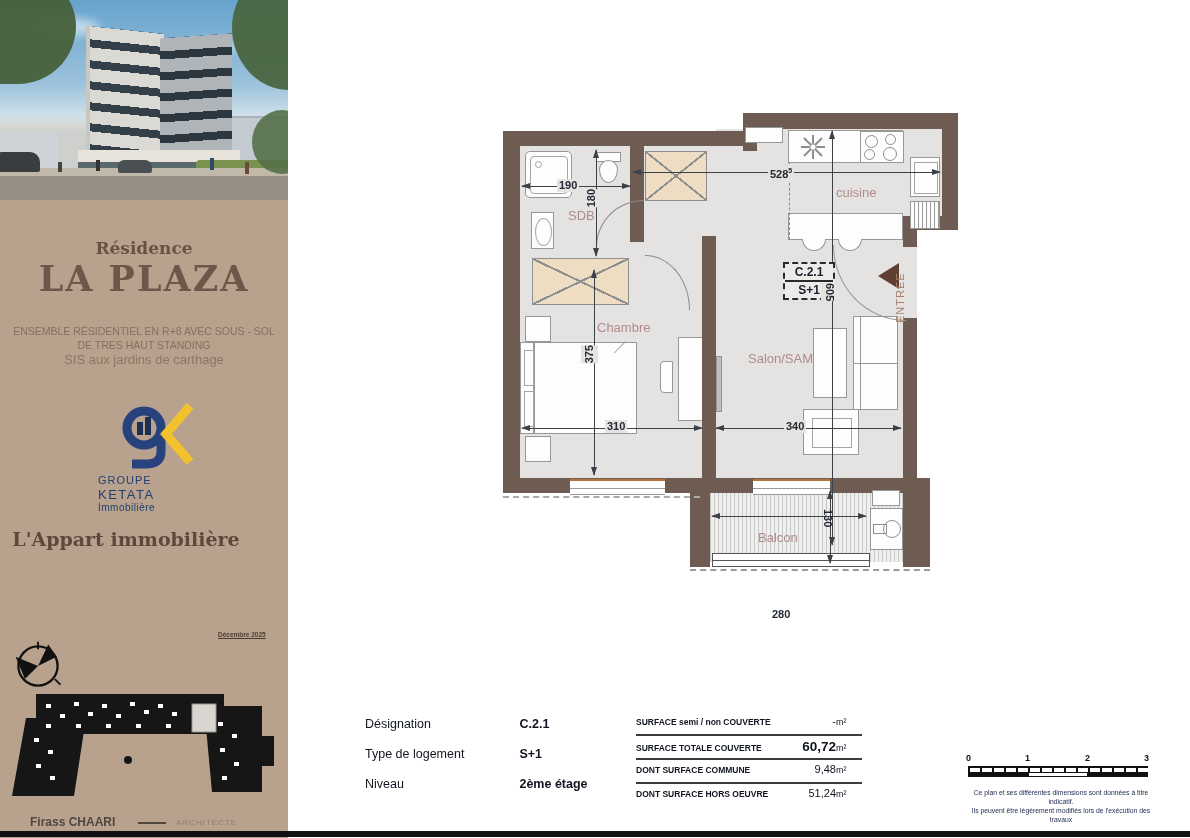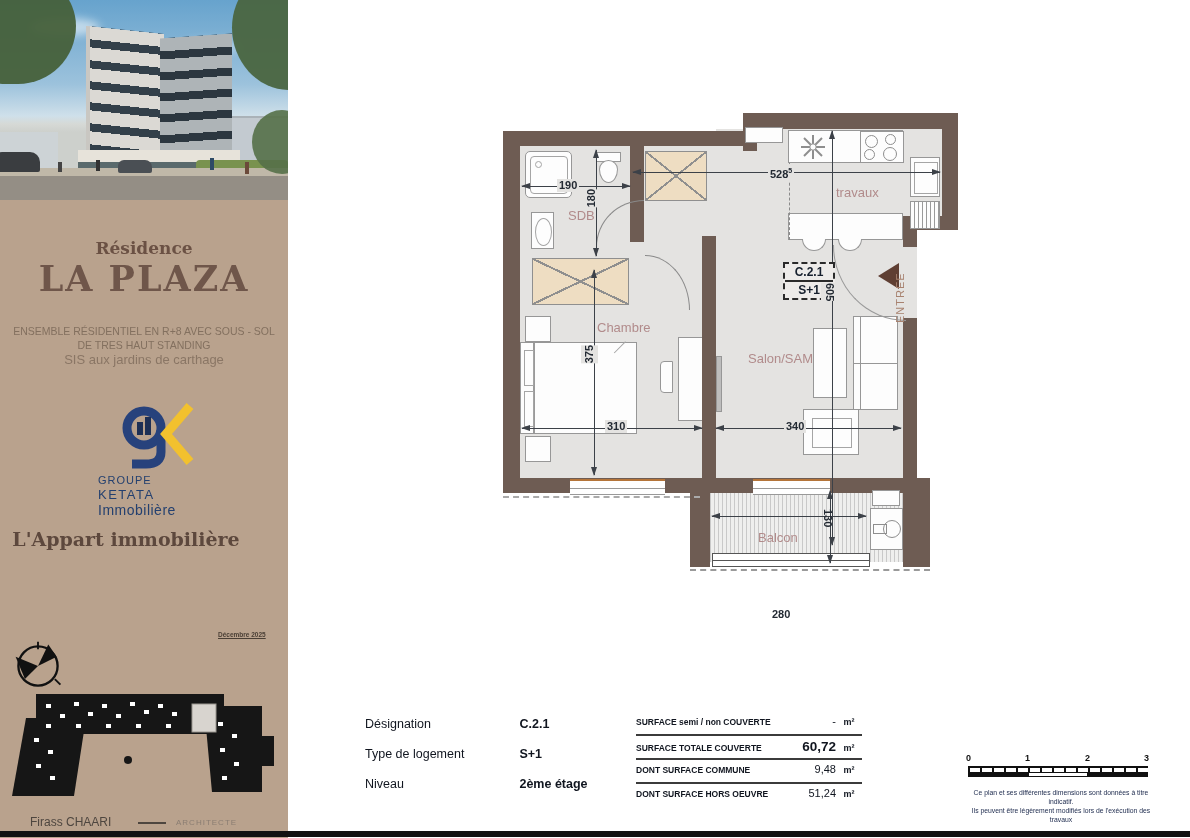--- a/index.html
+++ b/index.html
@@ -38,21 +38,21 @@
   .win{position:absolute;z-index:4;background:#fff;border-top:2px solid #b5753a;border-bottom:1px solid #999;
        background-image:linear-gradient(#999,#999);background-size:100% 1px;background-position:0 55%;background-repeat:no-repeat;}
   
   .inforow{height:30px;}
   .inflab{display:inline-block;width:150px;font-size:12.5px;color:#10151f;}
   .infval{font-size:12.5px;font-weight:bold;color:#10151f;}
   .srow{display:flex;align-items:baseline;height:24px;border-bottom:2px solid #3b3b3b;padding-top:3px;box-sizing:border-box;}
   .srow:last-child{border-bottom:none;}
   .slabel{flex:1;font-size:8.5px;font-weight:bold;color:#10151f;}
   .sval{width:52px;text-align:right;font-size:11px;color:#10151f;}
-  .sunit{width:26px;text-align:center;font-size:9px;font-weight:bold;color:#10151f;}
+  .sunit{width:26px;text-align:left;font-size:9px;font-weight:normal;color:#10151f;}
 </style>
 </head>
 <body>
 
 <div class="sidebar">
 
   <div class="photo">
     <div class="abs" style="left:30px;top:18px;width:70px;height:18px;background:#fff;opacity:.55;border-radius:50%;filter:blur(4px);"></div>
     <div class="abs" style="left:180px;top:40px;width:60px;height:14px;background:#fff;opacity:.4;border-radius:50%;filter:blur(4px);"></div>
     <div class="abs" style="left:224px;top:116px;width:64px;height:54px;background:#c3cad0;border-top:2px solid #aab2b8;"></div>
@@ -82,21 +82,21 @@
 
   <svg class="abs" style="left:106px;top:400px;" width="96" height="92" viewBox="0 0 96 92">
     <circle cx="38" cy="28" r="17" fill="none" stroke="#27427c" stroke-width="9"></circle>
     <path d="M55,30 L55,52 Q55,64 40,64 L26,64" fill="none" stroke="#27427c" stroke-width="9"></path>
     <rect x="31" y="22" width="6" height="13" fill="#1d2f55"></rect>
     <rect x="39" y="17" width="6" height="18" fill="#1d2f55"></rect>
     <polyline points="84,6 60,34 84,62" fill="none" stroke="#f2c12e" stroke-width="9"></polyline>
   </svg>
   <div class="abs" style="left:98px;top:474px;font-size:11px;letter-spacing:1px;color:#24406f;">GROUPE</div>
   <div class="abs" style="left:98px;top:487px;font-size:13px;letter-spacing:1.5px;color:#24406f;">KETATA</div>
-  <div class="abs" style="left:98px;top:502px;font-size:14px;letter-spacing:.5px;color:#24406f;">Immobilière</div>
+  <div class="abs" style="left:98px;top:502px;font-size:10px;letter-spacing:.5px;color:#24406f;">Immobilière</div>
 
   <div class="abs serif" style="left:0;top:528px;width:252px;text-align:center;font-size:19px;font-weight:bold;color:#5d483d;">L'Appart immobilière</div>
 
   <div class="abs" style="left:218px;top:631px;font-size:6.5px;font-weight:bold;color:#4a3f35;text-decoration:underline;">Décembre 2025</div>
 
   <svg class="abs" style="left:10px;top:638px;" width="56" height="56" viewBox="0 0 60 60">
     <circle cx="30" cy="30" r="21" fill="none" stroke="#111" stroke-width="2.5"></circle>
     <path d="M30,30 L6,20 L16,44 Z" fill="#111"></path>
     <path d="M30,30 L41,7 L50,20 Z" fill="#111"></path>
     <line x1="30" y1="4" x2="30" y2="12" stroke="#111" stroke-width="2"></line>
@@ -131,21 +131,21 @@
         <rect x="212" y="44" width="5" height="4"></rect>
       <rect x="226" y="56" width="5" height="4"></rect>
         <rect x="214" y="70" width="5" height="4"></rect>
       <rect x="228" y="84" width="5" height="4"></rect>
         <rect x="216" y="98" width="5" height="4"></rect>
     </g>
     <rect x="186" y="26" width="24" height="28" fill="#d8d4cf" stroke="#9a968f"></rect>
     <circle cx="122" cy="82" r="4" fill="#161616"></circle>
   </svg>
 
-  <div class="abs" style="left:30px;top:815px;font-size:12px;font-weight:normal;color:#4e463f;">Firass CHAARI</div>
+  <div class="abs" style="left:30px;top:815px;font-size:12px;font-weight:bold;color:#4e463f;">Firass CHAARI</div>
   <div class="abs" style="left:138px;top:822px;width:28px;height:2px;background:#4e463f;"></div>
   <div class="abs" style="left:176px;top:818px;font-size:8px;letter-spacing:1px;color:#8a7d72;">ARCHITECTE</div>
 </div>
 
 <div class="plan">
 
   <div class="floor" style="left:20px;top:41px;width:225px;height:332px;"></div>
   <div class="floor" style="left:216px;top:24px;width:201px;height:349px;"></div>
   <div class="floor" style="left:417px;top:24px;width:25px;height:92px;"></div>
   <div class="abs" style="left:210px;top:385px;width:193px;height:70px;z-index:1;border-top:2px solid #b5753a;
@@ -269,21 +269,21 @@
     <span>528</span><sup style="font-size:7px;">5</sup>
   </div>
   <div class="dlab vdn" style="left:321px;top:178px;">605</div>
   <div class="dlab vup" style="left:81px;top:240px;">375</div>
   <div class="dlab" style="left:105px;top:315px;">310</div>
   <div class="dlab" style="left:284px;top:315px;">340</div>
   <div class="dlab" style="left:270px;top:503px;background:transparent;">280</div>
   <div class="dlab vdn" style="left:319px;top:404px;background:transparent;">130</div>
 
   <div class="rlab" style="left:68px;top:103px;">SDB</div>
-  <div class="rlab" style="left:336px;top:80px;">travaux</div>
+  <div class="rlab" style="left:336px;top:80px;">cuisine</div>
   <div class="rlab" style="left:97px;top:215px;">Chambre</div>
   <div class="rlab" style="left:248px;top:246px;">Salon/SAM</div>
   <div class="rlab" style="left:258px;top:425px;">Balcon</div>
 </div>
 
 <div class="abs" style="left:365px;top:714px;width:260px;">
   <div class="inforow">
     <span class="inflab">Désignation</span>
     <span class="infval">C.2.1</span>
   </div>

